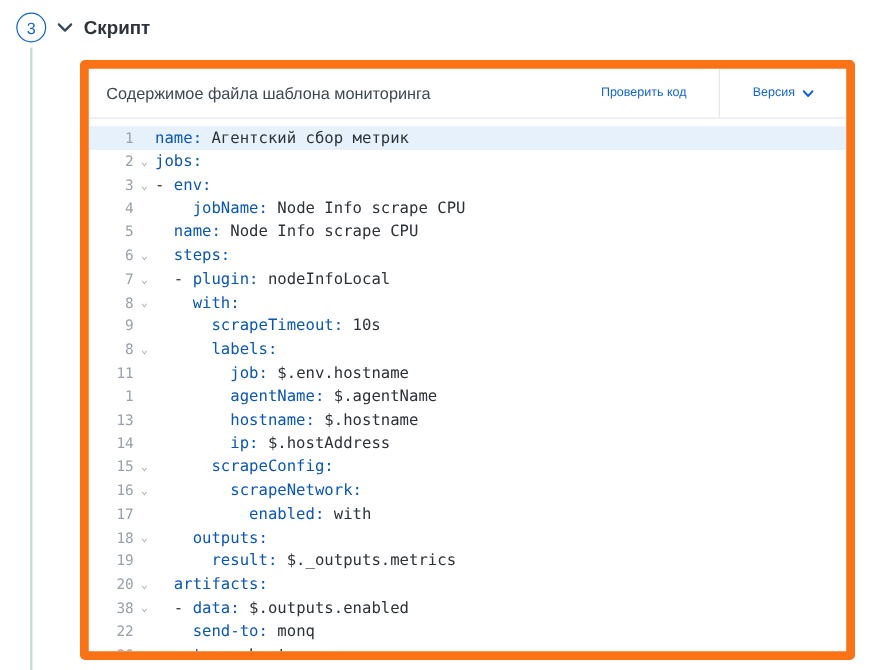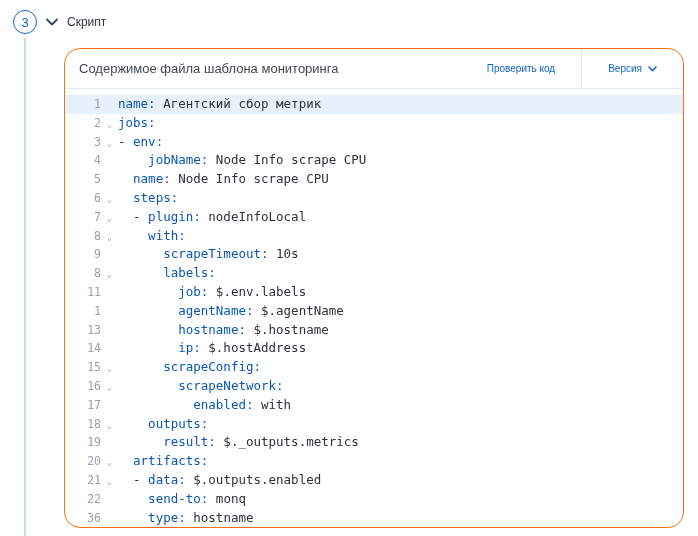--- a/index.html
+++ b/index.html
@@ -19,26 +19,26 @@
     display:flex; align-items:center; gap:9px;
   }
   .step-circle {
     width:24px; height:24px; flex:none;
     border:1px solid #1264d1; border-radius:50%;
     color:#1264d1; background:#fff;
     display:flex; align-items:center; justify-content:center;
     font-size:13px;
   }
   .step-chevron { display:flex; align-items:center; cursor:pointer; }
-  .step-title { font-weight:normal; font-size:12px; color:#2e343b; }
+  .step-title { font-weight:bold; font-size:15px; color:#2e343b; }
 
   .panel {
     position:absolute; left:64px; top:48px;
     width:620px; height:480px;
-    border:1px solid #f97316; border-radius:16px;
+    border:7px solid #f97316; border-radius:4px;
     background:#fff; overflow:hidden;
   }
   .panel-header {
     height:40px; display:flex; align-items:stretch;
     border-bottom:1px solid #e4e8ee;
   }
   .panel-title {
     align-self:center; padding-left:14px;
     font-size:13px; color:#3f4852; flex:1;
     white-space:nowrap;
@@ -152,21 +152,21 @@
         <span class="code"><span class="tok-val">      </span><span class="tok-key">scrapeTimeout:</span><span class="tok-val"> 10s</span></span>
       </div>
       <div class="code-row">
         <span class="ln">8</span>
         <span class="fold">⌄</span>
         <span class="code"><span class="tok-val">      </span><span class="tok-key">labels:</span></span>
       </div>
       <div class="code-row">
         <span class="ln">11</span>
         <span class="fold"></span>
-        <span class="code"><span class="tok-val">        </span><span class="tok-key">job:</span><span class="tok-val"> $.env.labels</span></span>
+        <span class="code"><span class="tok-val">        </span><span class="tok-key">job:</span><span class="tok-val"> $.env.hostname</span></span>
       </div>
       <div class="code-row">
         <span class="ln">1</span>
         <span class="fold"></span>
         <span class="code"><span class="tok-val">        </span><span class="tok-key">agentName:</span><span class="tok-val"> $.agentName</span></span>
       </div>
       <div class="code-row">
         <span class="ln">13</span>
         <span class="fold"></span>
         <span class="code"><span class="tok-val">        </span><span class="tok-key">hostname:</span><span class="tok-val"> $.hostname</span></span>
@@ -200,21 +200,21 @@
         <span class="ln">19</span>
         <span class="fold"></span>
         <span class="code"><span class="tok-val">      </span><span class="tok-key">result:</span><span class="tok-val"> $._outputs.metrics</span></span>
       </div>
       <div class="code-row">
         <span class="ln">20</span>
         <span class="fold">⌄</span>
         <span class="code"><span class="tok-val">  </span><span class="tok-key">artifacts:</span></span>
       </div>
       <div class="code-row">
-        <span class="ln">21</span>
+        <span class="ln">38</span>
         <span class="fold">⌄</span>
         <span class="code"><span class="tok-val">  - </span><span class="tok-key">data:</span><span class="tok-val"> $.outputs.enabled</span></span>
       </div>
       <div class="code-row">
         <span class="ln">22</span>
         <span class="fold"></span>
         <span class="code"><span class="tok-val">    </span><span class="tok-key">send-to:</span><span class="tok-val"> monq</span></span>
       </div>
       <div class="code-row">
         <span class="ln">36</span>

